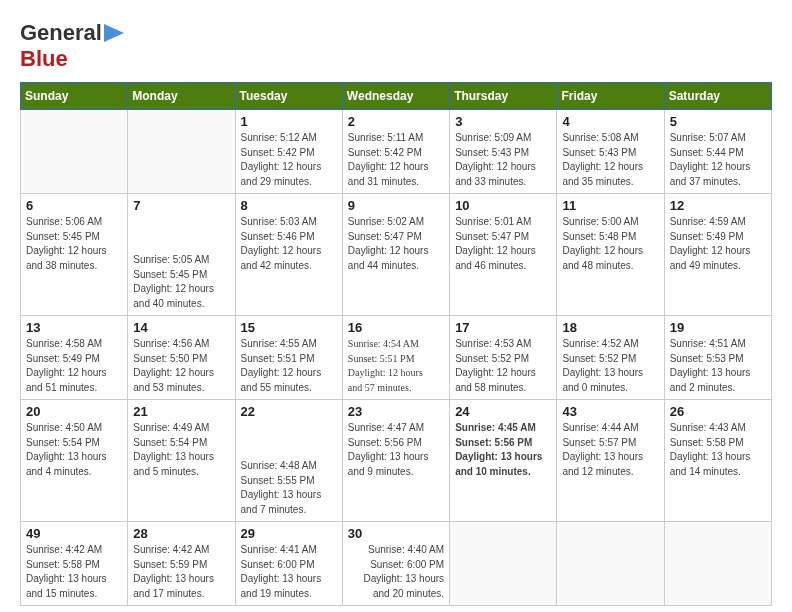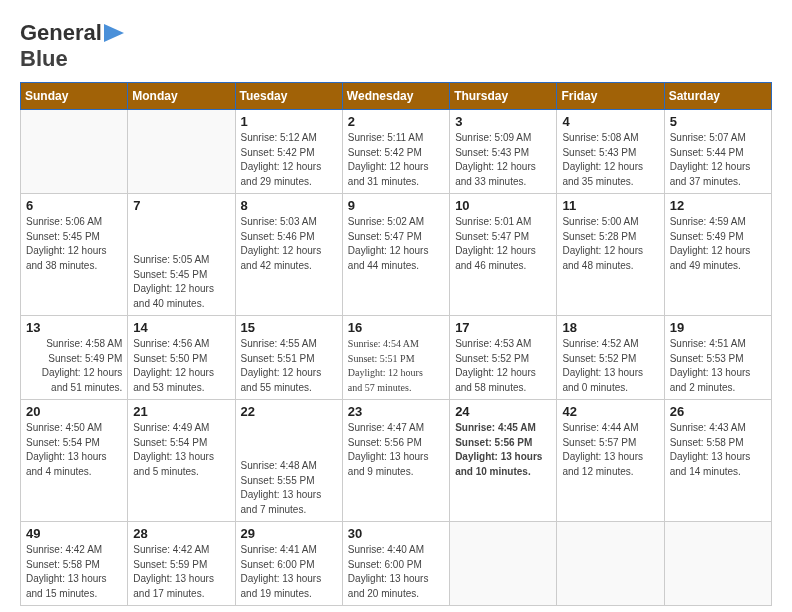--- a/index.html
+++ b/index.html
@@ -38,21 +38,21 @@
       font-size: 16px;
       font-weight: normal;
       color: #333;
     }
     .calendar {
       width: 100%;
       border-collapse: collapse;
       font-size: 11px;
     }
     .calendar th {
-      background: #a16207;
+      background: #4d7c0f;
       color: #fff;
       padding: 6px 4px;
       text-align: left;
       font-size: 12px;
       border: 1px solid #2b6abf;
     }
     .calendar td {
       border: 1px solid #ccc;
       vertical-align: top;
       padding: 4px 5px;
@@ -80,21 +80,21 @@
 
 <div class="header">
   <div class="logo">
     <div class="logo-line">
       <span style="font-size:22px;font-weight:bold;color:#333;">General</span>
       <svg width="20" height="18" viewBox="0 0 20 18" style="margin-left:2px;">
         <polygon points="0,18 20,9 0,0" fill="#4a90d9"></polygon>
       </svg>
     </div>
     <div>
-      <span style="font-size:22px;font-weight:bold;color:#404040;">Blue</span>
+      <span style="font-size:22px;font-weight:bold;color:#b91c1c;">Blue</span>
     </div>
   </div>
   <div class="title-area">
   </div>
 </div>
 
 <table class="calendar">
   <thead>
     <tr>
     <th>Sunday</th>
@@ -178,36 +178,36 @@
         <td>
           <div class="day-number">10</div>
           <div class="day-info" style="white-space: pre-line;">Sunrise: 5:01 AM
 Sunset: 5:47 PM
 Daylight: 12 hours
 and 46 minutes.</div>
         </td>
         <td>
           <div class="day-number">11</div>
           <div class="day-info" style="white-space: pre-line;">Sunrise: 5:00 AM
-Sunset: 5:28 PM
+Sunset: 5:48 PM
 Daylight: 12 hours
 and 48 minutes.</div>
         </td>
         <td>
           <div class="day-number">12</div>
           <div class="day-info" style="white-space: pre-line;">Sunrise: 4:59 AM
 Sunset: 5:49 PM
 Daylight: 12 hours
 and 49 minutes.</div>
         </td>
       </tr>
       <tr>
         <td>
           <div class="day-number">13</div>
-          <div class="day-info" style="white-space: pre-line; text-align: right;">Sunrise: 4:58 AM
+          <div class="day-info" style="white-space: pre-line;">Sunrise: 4:58 AM
 Sunset: 5:49 PM
 Daylight: 12 hours
 and 51 minutes.</div>
         </td>
         <td>
           <div class="day-number">14</div>
           <div class="day-info" style="white-space: pre-line;">Sunrise: 4:56 AM
 Sunset: 5:50 PM
 Daylight: 12 hours
 and 53 minutes.</div>
@@ -278,21 +278,21 @@
 and 9 minutes.</div>
         </td>
         <td>
           <div class="day-number">24</div>
           <div class="day-info" style="white-space: pre-line; font-weight: bold;">Sunrise: 4:45 AM
 Sunset: 5:56 PM
 Daylight: 13 hours
 and 10 minutes.</div>
         </td>
         <td>
-          <div class="day-number">42</div>
+          <div class="day-number">43</div>
           <div class="day-info" style="white-space: pre-line;">Sunrise: 4:44 AM
 Sunset: 5:57 PM
 Daylight: 13 hours
 and 12 minutes.</div>
         </td>
         <td>
           <div class="day-number">26</div>
           <div class="day-info" style="white-space: pre-line;">Sunrise: 4:43 AM
 Sunset: 5:58 PM
 Daylight: 13 hours
@@ -316,21 +316,21 @@
         </td>
         <td>
           <div class="day-number">29</div>
           <div class="day-info" style="white-space: pre-line;">Sunrise: 4:41 AM
 Sunset: 6:00 PM
 Daylight: 13 hours
 and 19 minutes.</div>
         </td>
         <td>
           <div class="day-number">30</div>
-          <div class="day-info" style="white-space: pre-line;">Sunrise: 4:40 AM
+          <div class="day-info" style="white-space: pre-line; text-align: right;">Sunrise: 4:40 AM
 Sunset: 6:00 PM
 Daylight: 13 hours
 and 20 minutes.</div>
         </td>
         <td class="empty"></td>
         <td class="empty"></td>
         <td class="empty"></td>
       </tr>
     </tbody>
 </table>

